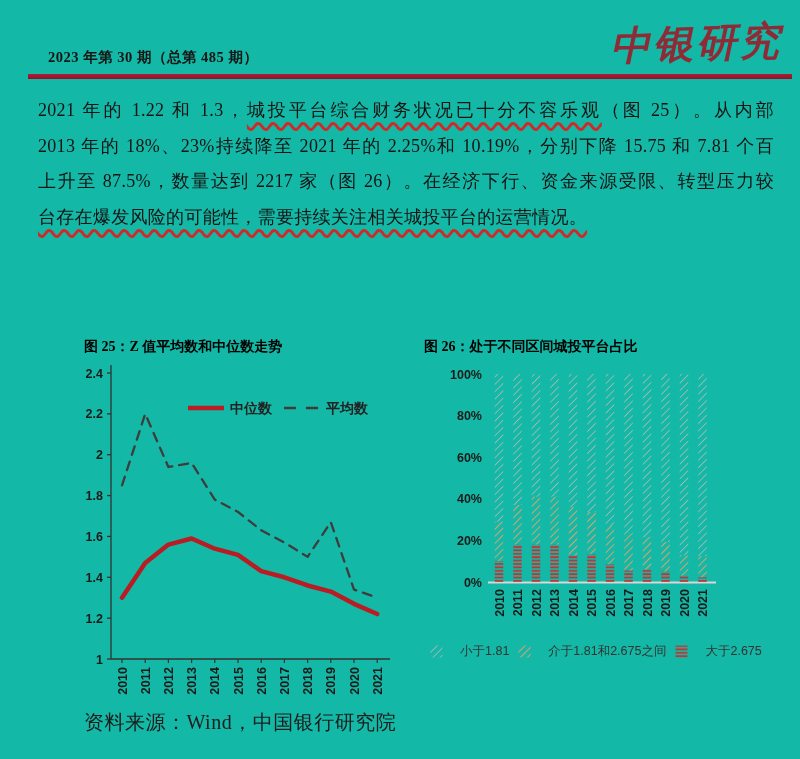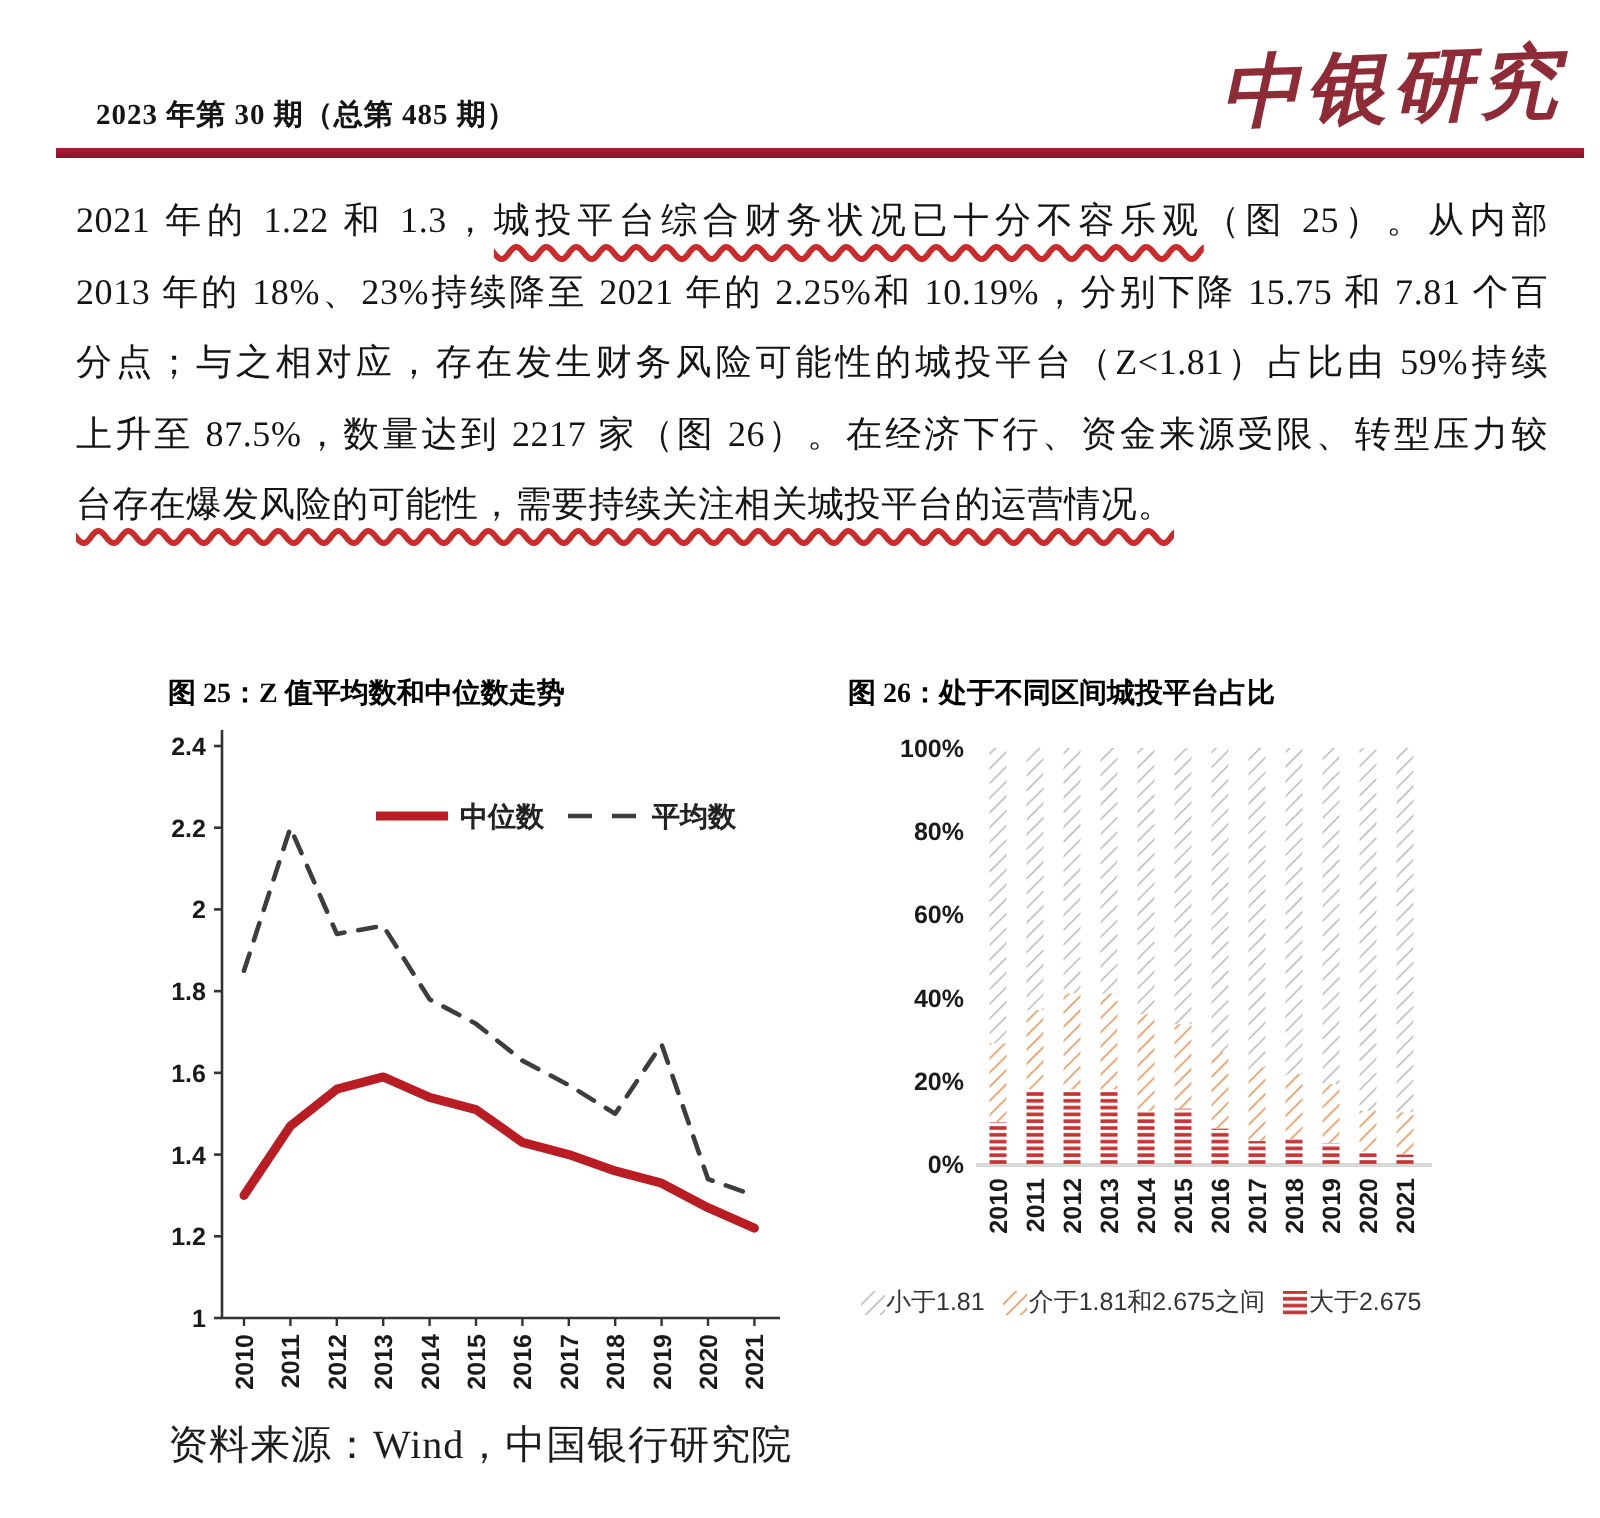--- a/index.html
+++ b/index.html
@@ -1,16 +1,16 @@
 <!DOCTYPE html>
 <html><head>
 <meta charset="utf-8">
 <style>
   html,body{margin:0;padding:0;background:#e8e8e8;}
-  .page{position:relative;width:800px;height:759px;background:#ffffff;overflow:hidden;
+  .page{position:relative;width:800px;height:759px;background:#14b8a6;overflow:hidden;
         font-family:"Liberation Serif","DejaVu Serif",serif;color:#111;}
 
   
   .issue{position:absolute;left:48px;top:48px;font-size:14.5px;font-weight:600;letter-spacing:.5px;color:#151515;}
   .logo{position:absolute;right:18px;top:16px;font-size:40px;font-weight:700;font-style:italic;
         color:#8e2b36;letter-spacing:3px;transform:rotate(-2deg);font-family:"Liberation Serif",serif;}
   .rule{position:absolute;left:28px;right:8px;top:74px;height:5px;
         background:linear-gradient(to bottom,#b01c38,#8c1426);}
 
   
@@ -25,21 +25,21 @@
   .col{position:absolute;top:338px;}
   .col.left{left:58px;width:348px;}
   .col.right{left:424px;width:372px;}
   .ctitle{font-size:14px;font-weight:700;color:#000;margin-bottom:3px;}
   .col.left .ctitle{margin-left:26px;}
   .tick{font:700 12.5px "Liberation Sans","DejaVu Sans",sans-serif;fill:#1a1a1a;}
   .lgd{font:600 14px "Liberation Serif",serif;fill:#222;}
   .source{font-size:20px;color:#1c1c1c;margin-left:26px;margin-top:0;letter-spacing:.5px;}
   .legend26{display:flex;align-items:center;gap:9px;margin-top:12px;margin-left:6px;
             font:400 12.5px "Liberation Sans","DejaVu Sans",sans-serif;color:#333;}
-  .lgitem{display:inline-flex;align-items:center;gap:0;}
+  .lgitem{display:inline-flex;align-items:center;gap:17px;}
   svg{display:block;}
 </style>
 </head>
 <body>
 
 <svg width="0" height="0" style="position:absolute" aria-hidden="true">
   <defs>
     <pattern id="patGray" width="5.2" height="5.2" patternUnits="userSpaceOnUse" patternTransform="rotate(45)">
       <line x1="0" y1="0" x2="0" y2="5.2" stroke="#b9b9b9" stroke-width="1.5"></line>
     </pattern>
@@ -53,21 +53,20 @@
 </svg>
 
 <div class="page">
   <div class="issue">2023 年第 30 期（总第 485 期）</div>
   <div class="logo">中银研究</div>
   <div class="rule"></div>
 
   <div class="bodytext" id="bodytext">
       <div class="line"><span class="">2021 年的 1.22 和 1.3，</span><span class="u">城投平台综合财务状况已十分不容乐观</span><span class="">（图 25）。从内部</span></div>
       <div class="line"><span class="">2013 年的 18%、23%持续降至 2021 年的 2.25%和 10.19%，分别下降 15.75 和 7.81 个百</span></div>
-      <div class="line"><span class="">分点；与之相对应，存在发生财务风险可能性的城投平台（Z&lt;1.81）占比由 59%持续</span></div>
       <div class="line"><span class="">上升至 87.5%，数量达到 2217 家（图 26）。在经济下行、资金来源受限、转型压力较</span></div>
       <div class="line last"><span class="u">台存在爆发风险的可能性，需要持续关注相关城投平台的运营情况。</span></div>
     </div>
 
   <div class="col left">
     <div class="ctitle">图 25：Z 值平均数和中位数走势</div>
     <svg id="chart25" width="348" height="350" viewBox="0 0 348 350">
         <path d="M53 6 V300 H332" stroke="#333" fill="none" stroke-width="1.3"></path>
         <line x1="49" y1="300" x2="53" y2="300" stroke="#333" stroke-width="1.3"></line>
         <text x="45" y="304.5" class="tick" text-anchor="end">1</text>

